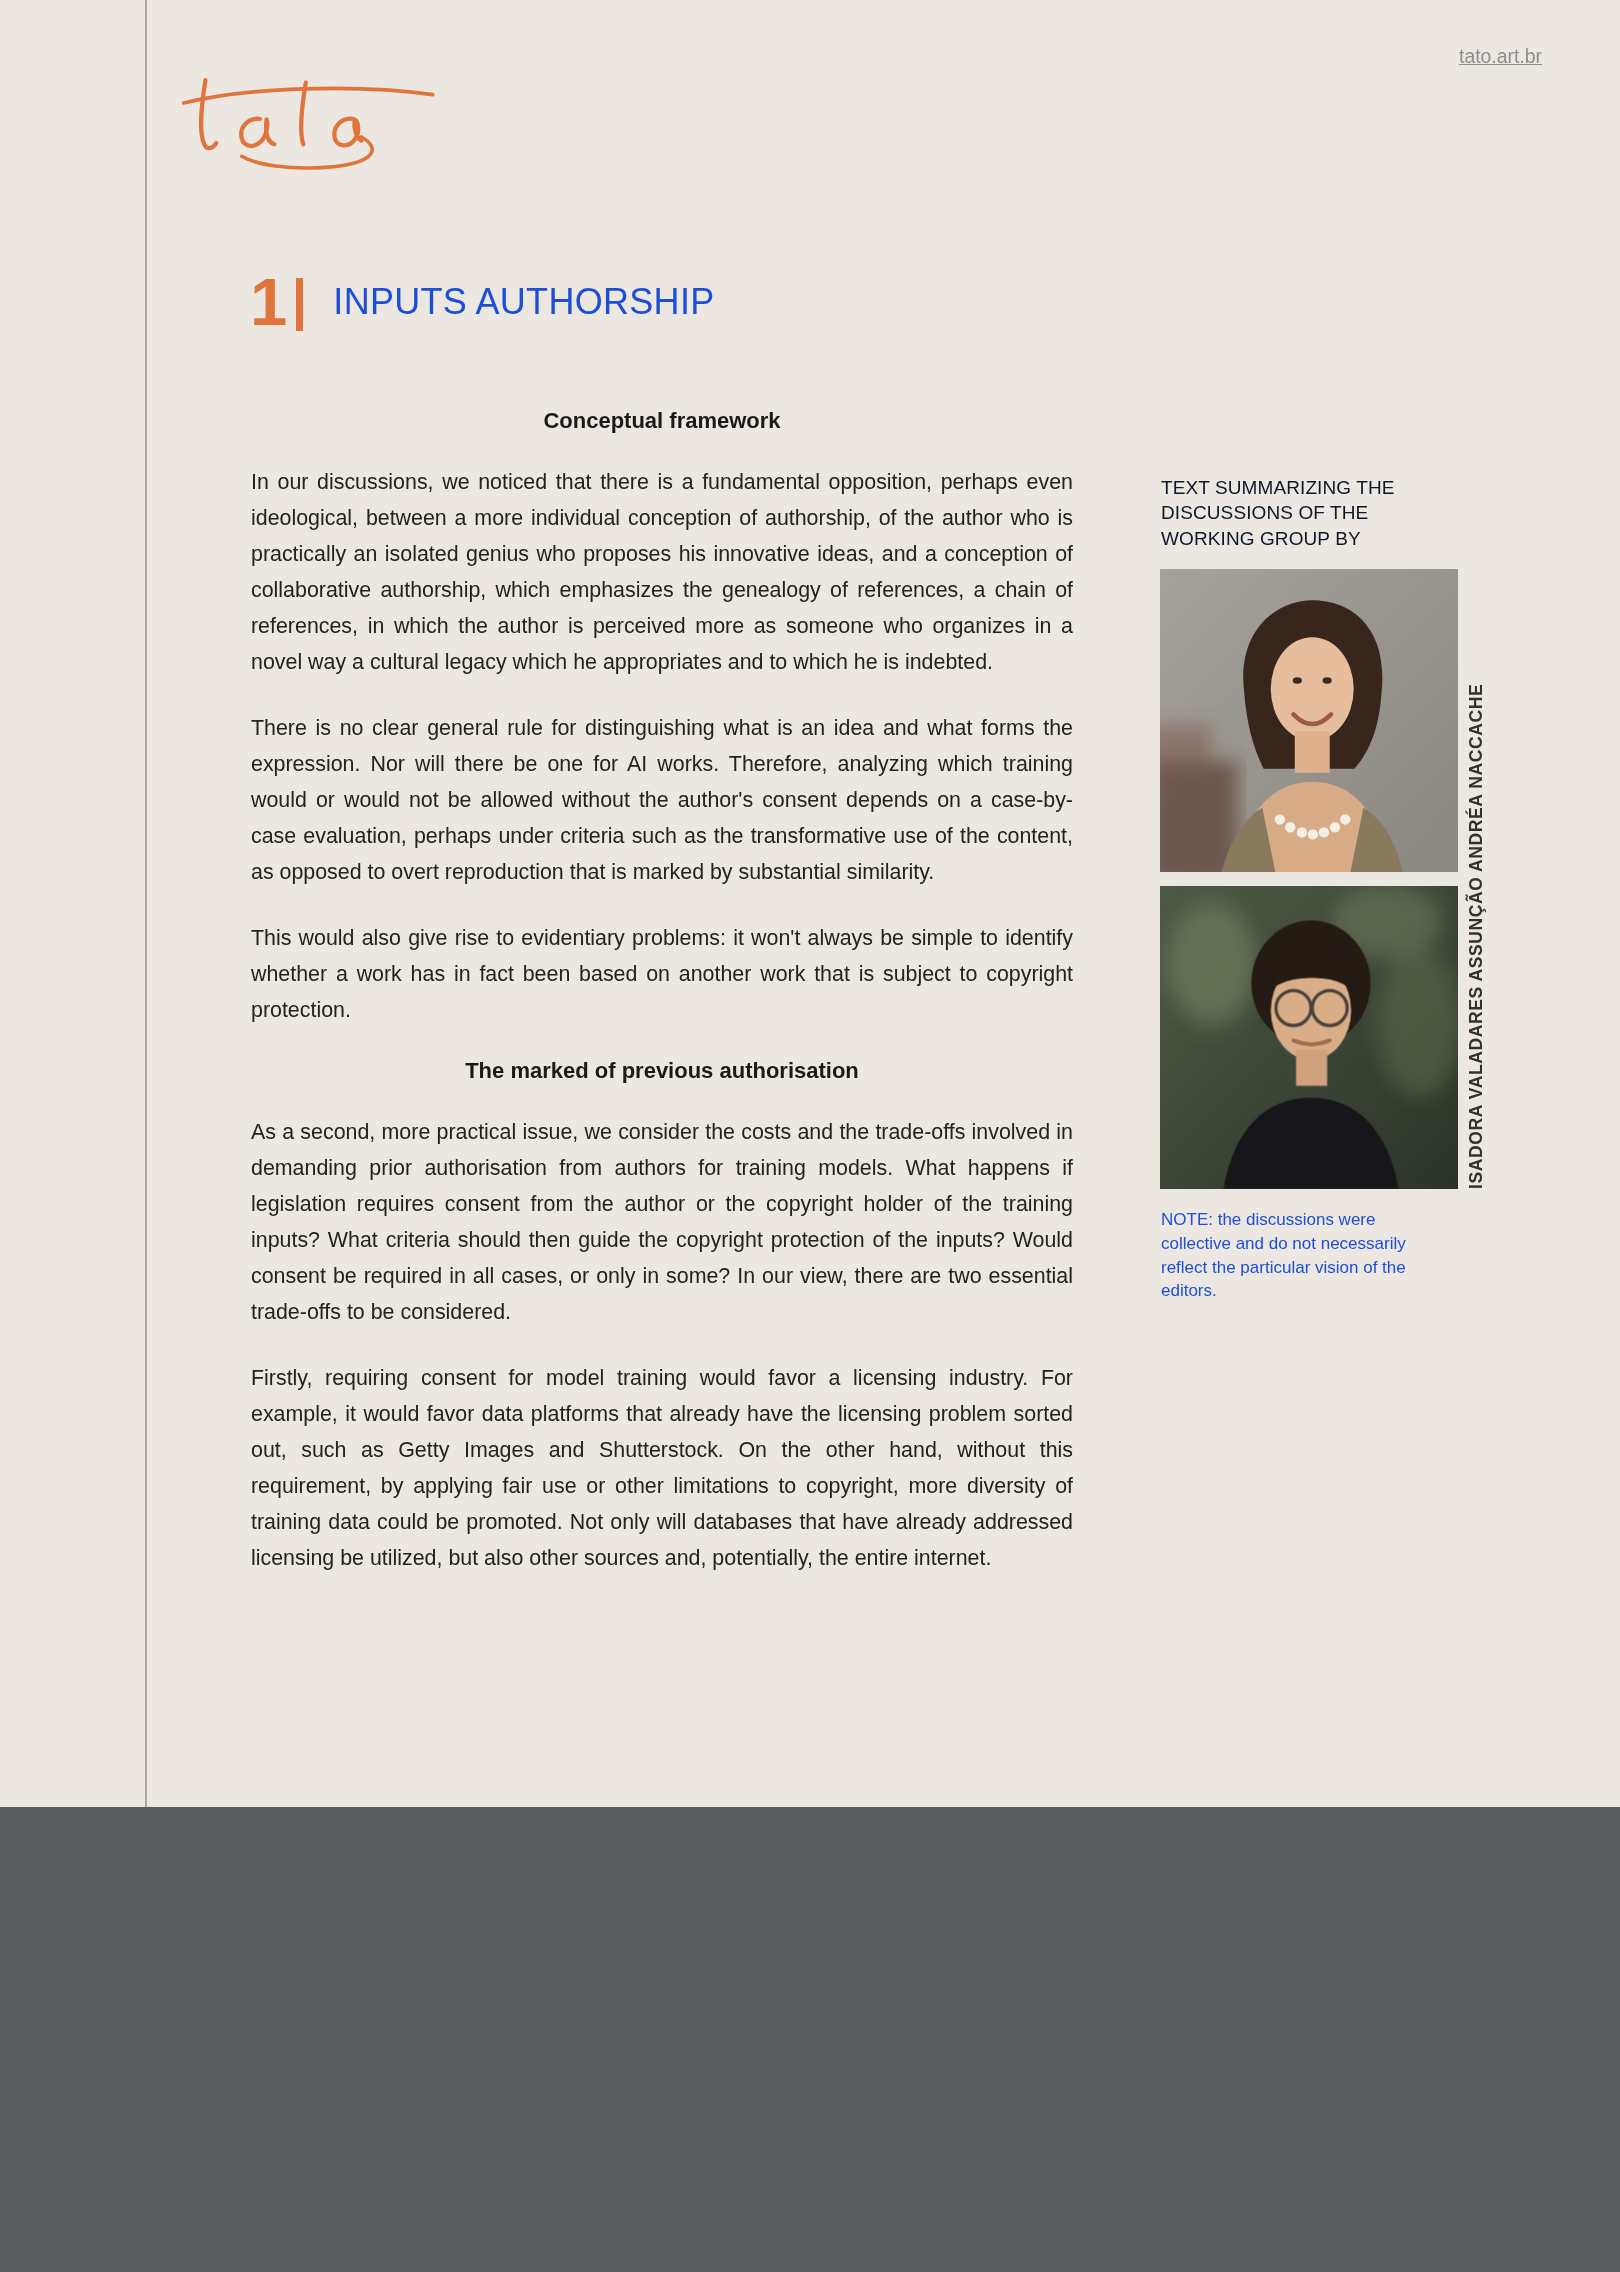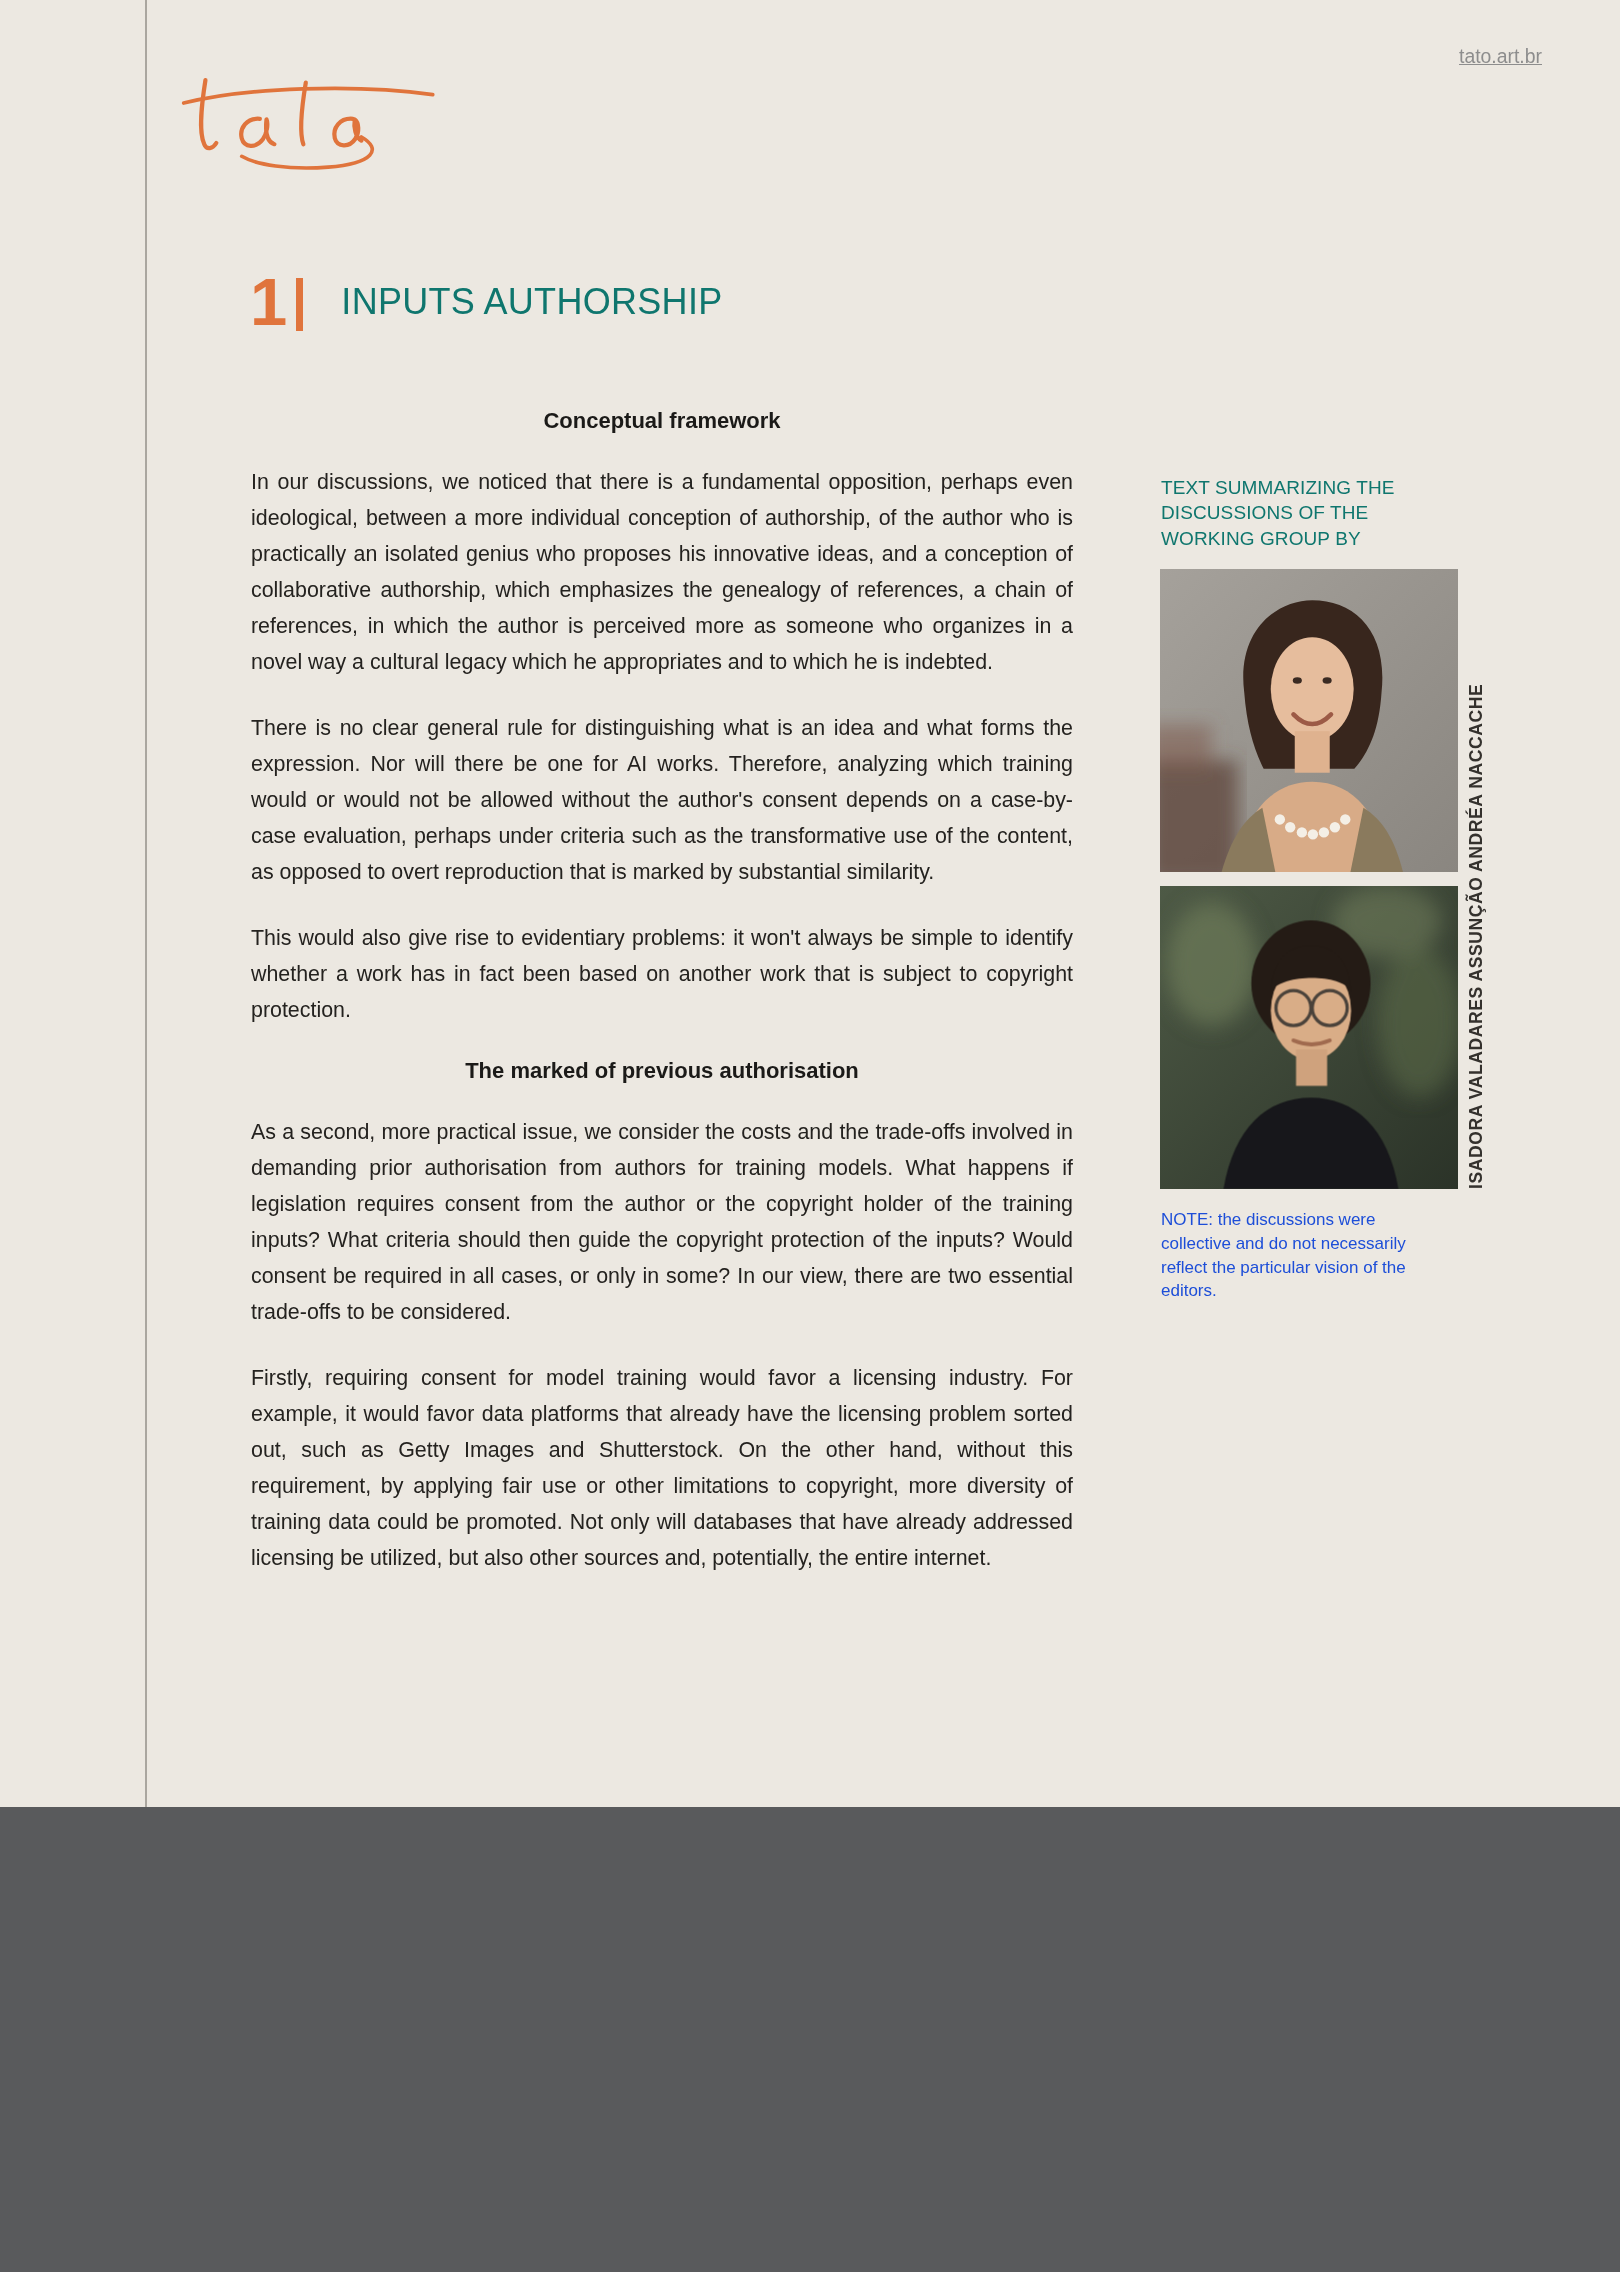--- a/index.html
+++ b/index.html
@@ -51,23 +51,23 @@
     line-height: 1;
   }
   .sec-bar {
     width: 7.1px; height: 53px;
     background: #e0743c;
     margin: 5.2px 30px 0 9px;
   }
   .sec-title {
     font-size: 36px;
     font-weight: 500;
-    color: #0f766e;
+    color: #1d4ed8;
     letter-spacing: 0.3px;
-    margin: 8px;
+    margin: 0;
   }
 
   .body-col {
     position: absolute;
     left: 251px; top: 408px;
     width: 822px;
     color: #24221f;
   }
   .body-col h2 {
     font-size: 22px;
@@ -83,21 +83,21 @@
     margin: 0 0 30px 0;
   }
 
   .kicker {
     position: absolute;
     left: 1161px; top: 475px;
     width: 259px;
     font-size: 19px;
     line-height: 1.33;
     letter-spacing: 0.1px;
-    color: #0f766e;
+    color: #0f172a;
   }
 
   .fig { position: absolute; width: 298px; height: 303px; margin: 0; }
   .fig-andrea  { left: 1160px; top: 569px; }
   .fig-isadora { left: 1160px; top: 886px; }
   .photo { width: 298px; height: 303px; display: block; }
   .vcaption {
     position: absolute;
     left: 306px; top: 0;
     height: 303px;

